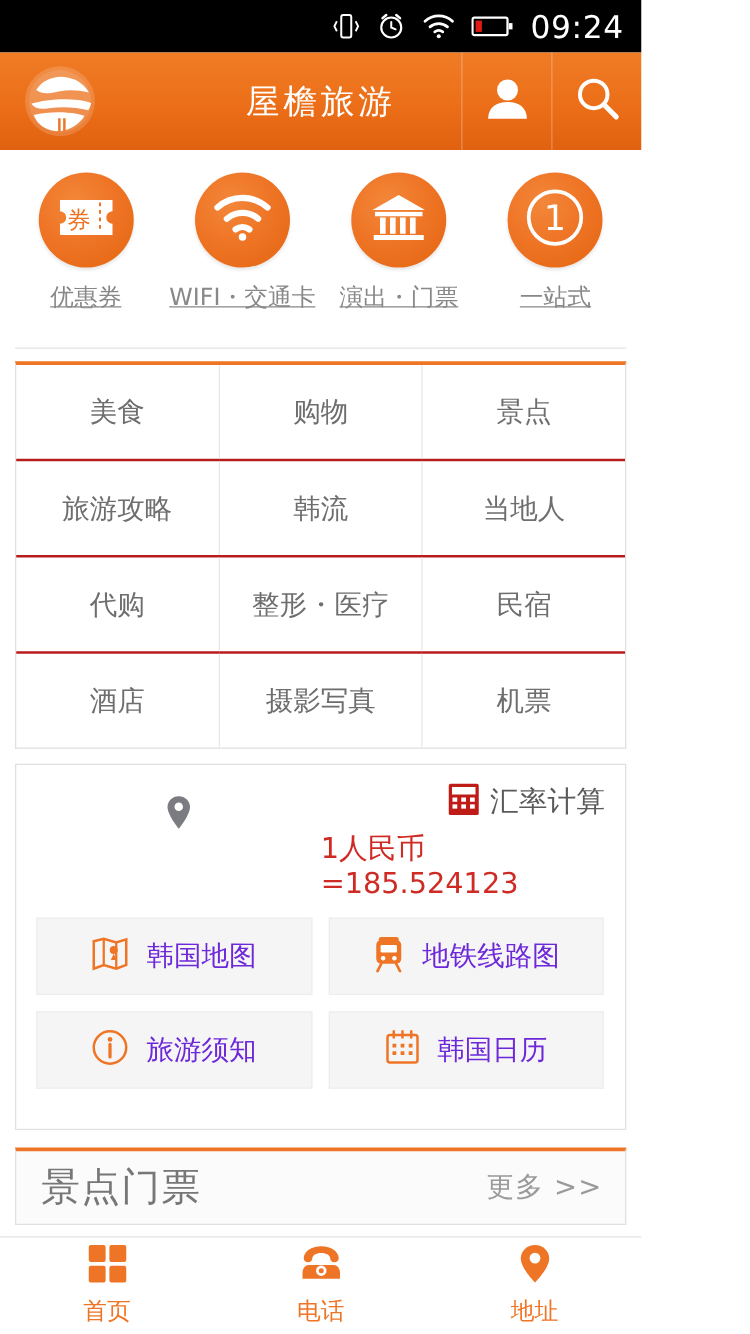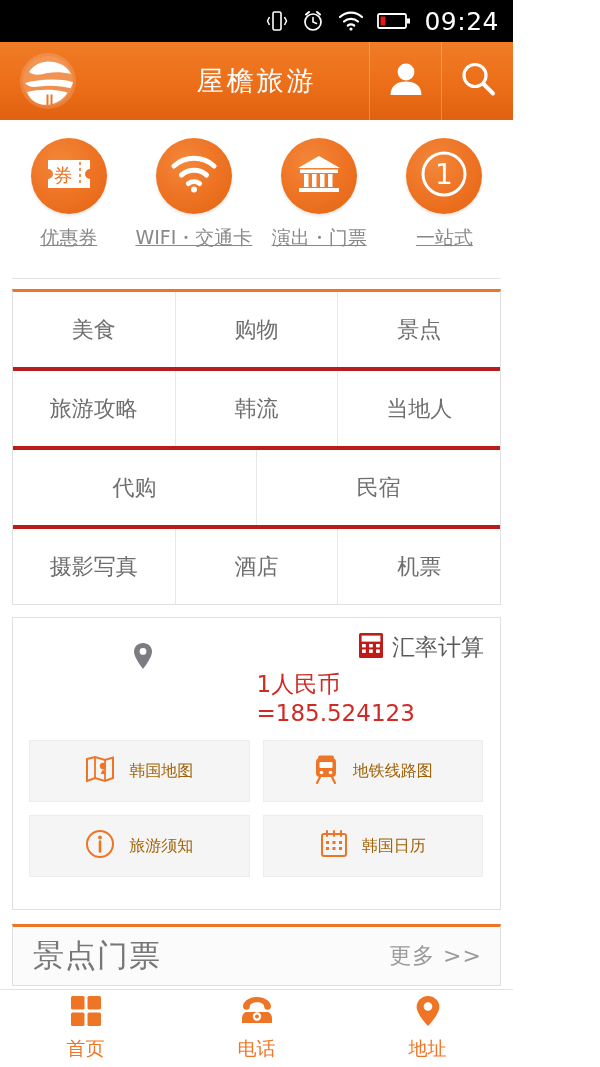--- a/index.html
+++ b/index.html
@@ -51,21 +51,21 @@
   }
   .quick-label { margin-top:11px; font-size:19px; color:#888888; white-space:nowrap;text-decoration:underline; }
 
   .sep-line { height:1px; background:#e3e3e3; margin:8px 12px 0 12px; }
 
   
   .grid-card {
     margin:10px 12px 0 12px; border:1px solid #e0e0e0;
     border-top:3px solid #ef7526; background:#fff;
   }
-  .grid-row { display:flex; border-bottom:4px solid #b91c1c; }
+  .grid-row { display:flex; border-bottom:2px solid #b91c1c; }
   .grid-row:last-child { border-bottom:none; }
   .grid-cell {
     flex:1; height:75px; display:flex; align-items:center; justify-content:center;
     border-right:1px solid #e8e8e8; font-size:22px; color:#6e6e6e;
   }
   .grid-cell:last-child { border-right:none; }
 
   
   .tools-card {
     margin:12px 12px 0 12px; border:1px solid #e0e0e0; background:#fff;
@@ -75,21 +75,21 @@
   .tools-left { flex:1; display:flex; align-items:flex-start; justify-content:center; padding-top:10px; }
   .tools-right { flex:1; display:flex; flex-direction:column; align-items:flex-end; }
   .rate-head { display:flex; align-items:center; gap:8px; }
   .rate-label { font-size:23px; color:#5a5a5a; }
   .rate-value { font-size:23px; color:#cf2b25; margin-top:6px; letter-spacing:0px; }
   .tools-grid { display:flex; flex-wrap:wrap; gap:13px; margin-top:14px; }
   .tool-btn {
     width:calc(50% - 7px); height:62px; background:#f5f5f5; border:1px solid #ededed;
     display:flex; align-items:center; justify-content:center; gap:14px;
   }
-  .tool-label { font-size:16px; color:#a16207; }
+  .tool-label { font-size:22px; color:#6d28d9; }
 
   
   .section-card {
     margin:14px 12px 0 12px; border:1px solid #e0e0e0; border-top:3px solid #ef7526;
     background:#fbfbfb; height:62px; display:flex; align-items:center;
     padding:0 18px 0 20px;
   }
   .section-title { font-size:31px; color:#777777; letter-spacing:1px; }
   .section-more { margin-left:auto; font-size:22px; color:#9a9a9a; letter-spacing:1px; }
 
@@ -240,25 +240,26 @@
       <div class="grid-cell">购物</div>
       <div class="grid-cell">景点</div>
     </div>
     <div class="grid-row">
       <div class="grid-cell">旅游攻略</div>
       <div class="grid-cell">韩流</div>
       <div class="grid-cell">当地人</div>
     </div>
     <div class="grid-row">
       <div class="grid-cell">代购</div>
+      <div class="grid-cell">整形・医疗</div>
       <div class="grid-cell">民宿</div>
     </div>
     <div class="grid-row">
+      <div class="grid-cell">酒店</div>
       <div class="grid-cell">摄影写真</div>
-      <div class="grid-cell">酒店</div>
       <div class="grid-cell">机票</div>
     </div>
   </div>
 
   <div class="tools-card">
 
     <div class="tools-top">
       <div class="tools-left">
         <span>
           <svg width="20" height="28" viewBox="0 0 20 28">

